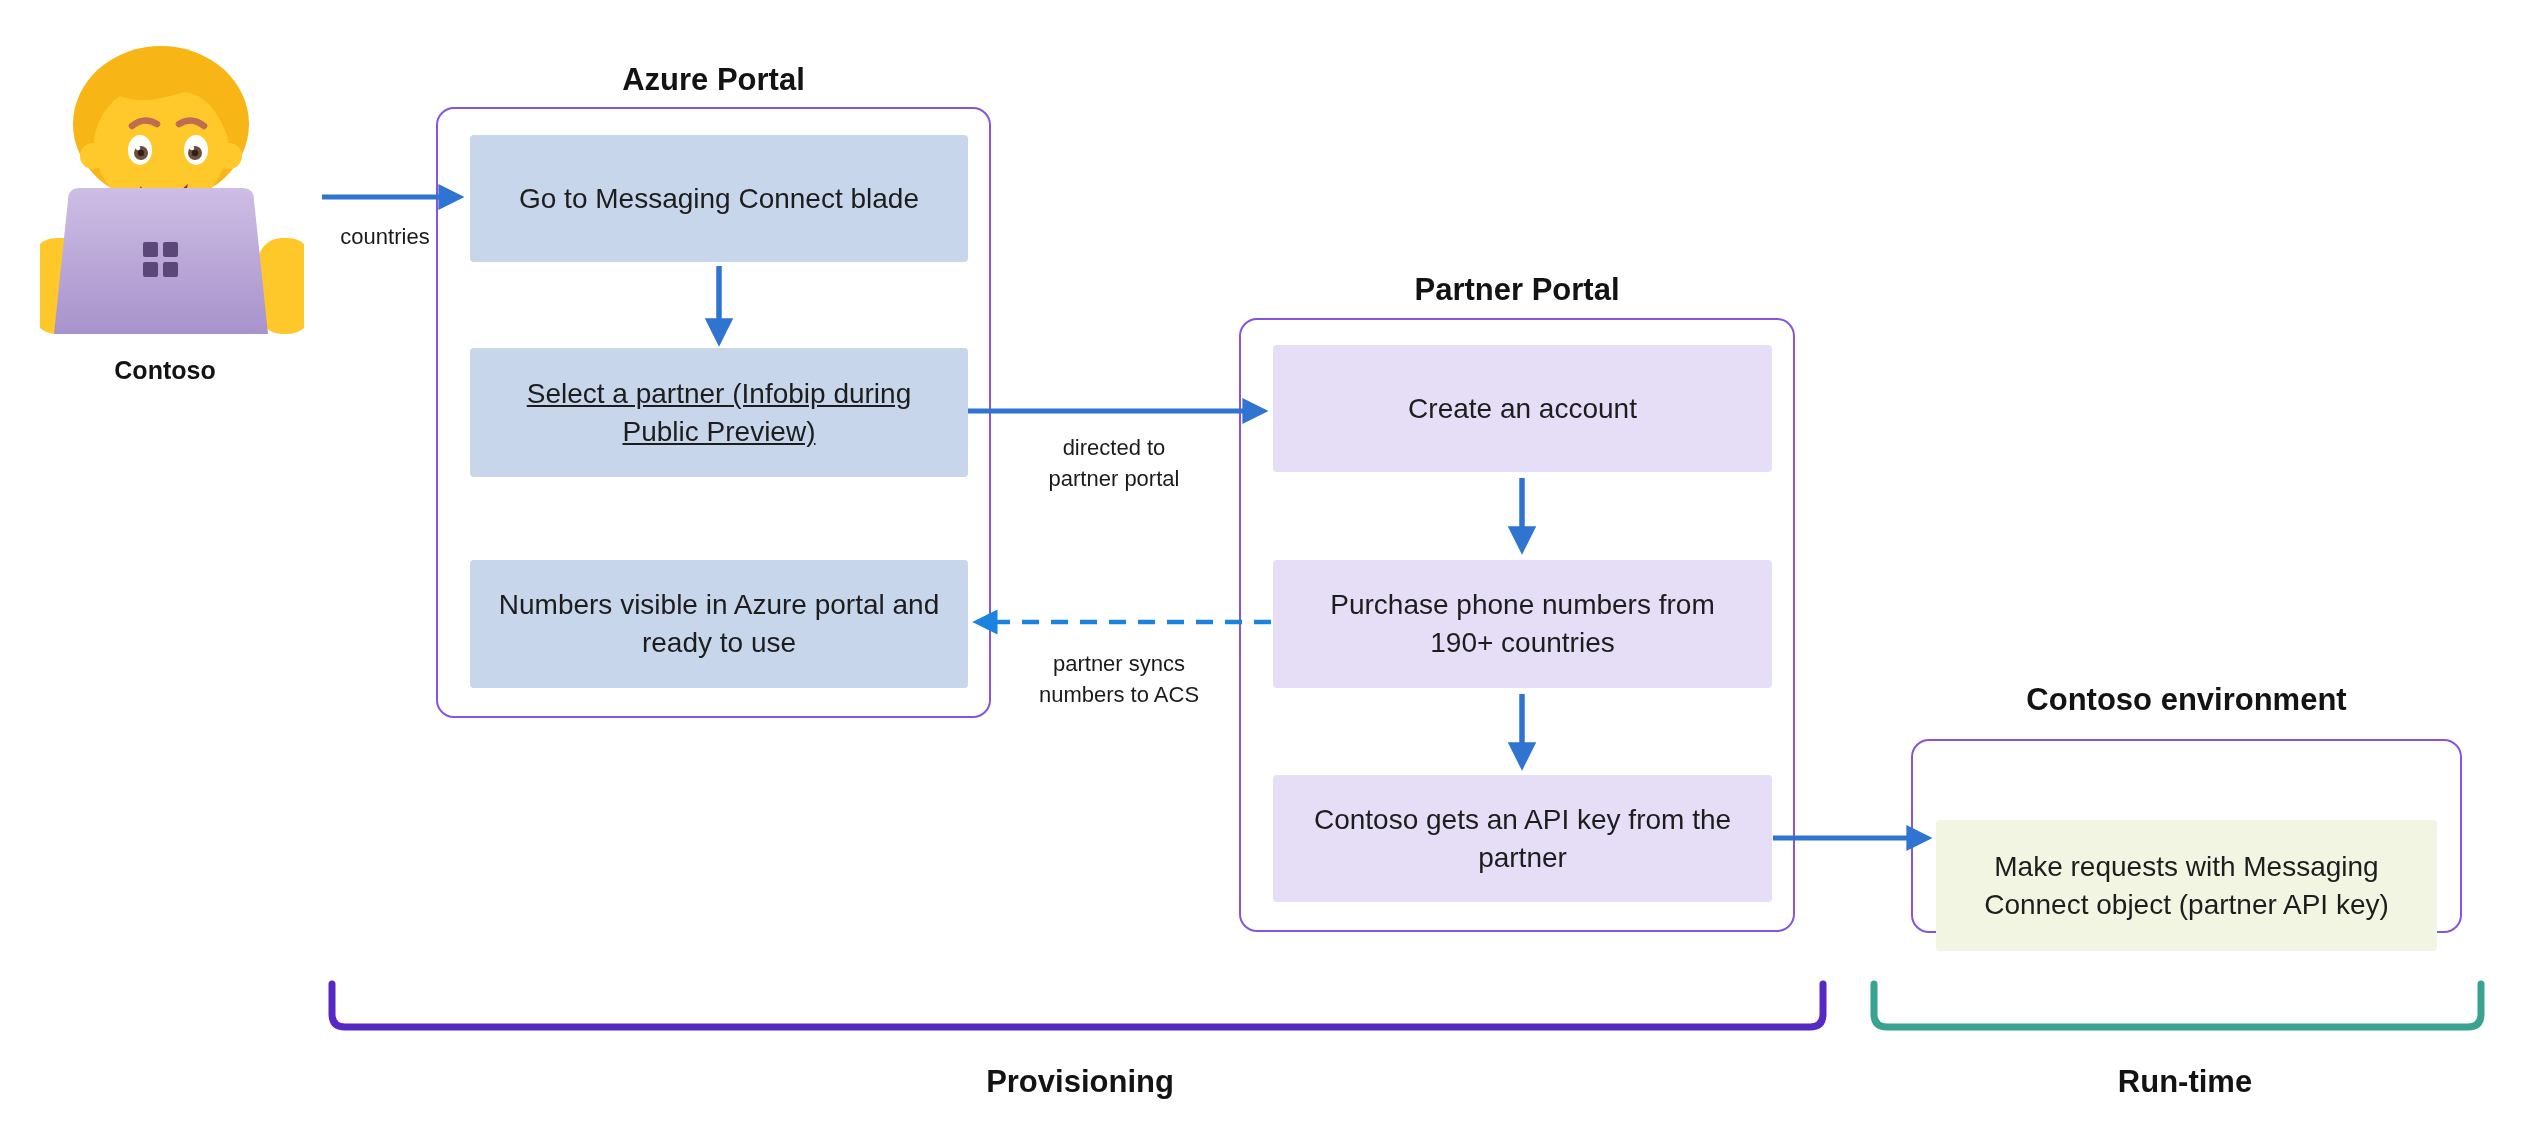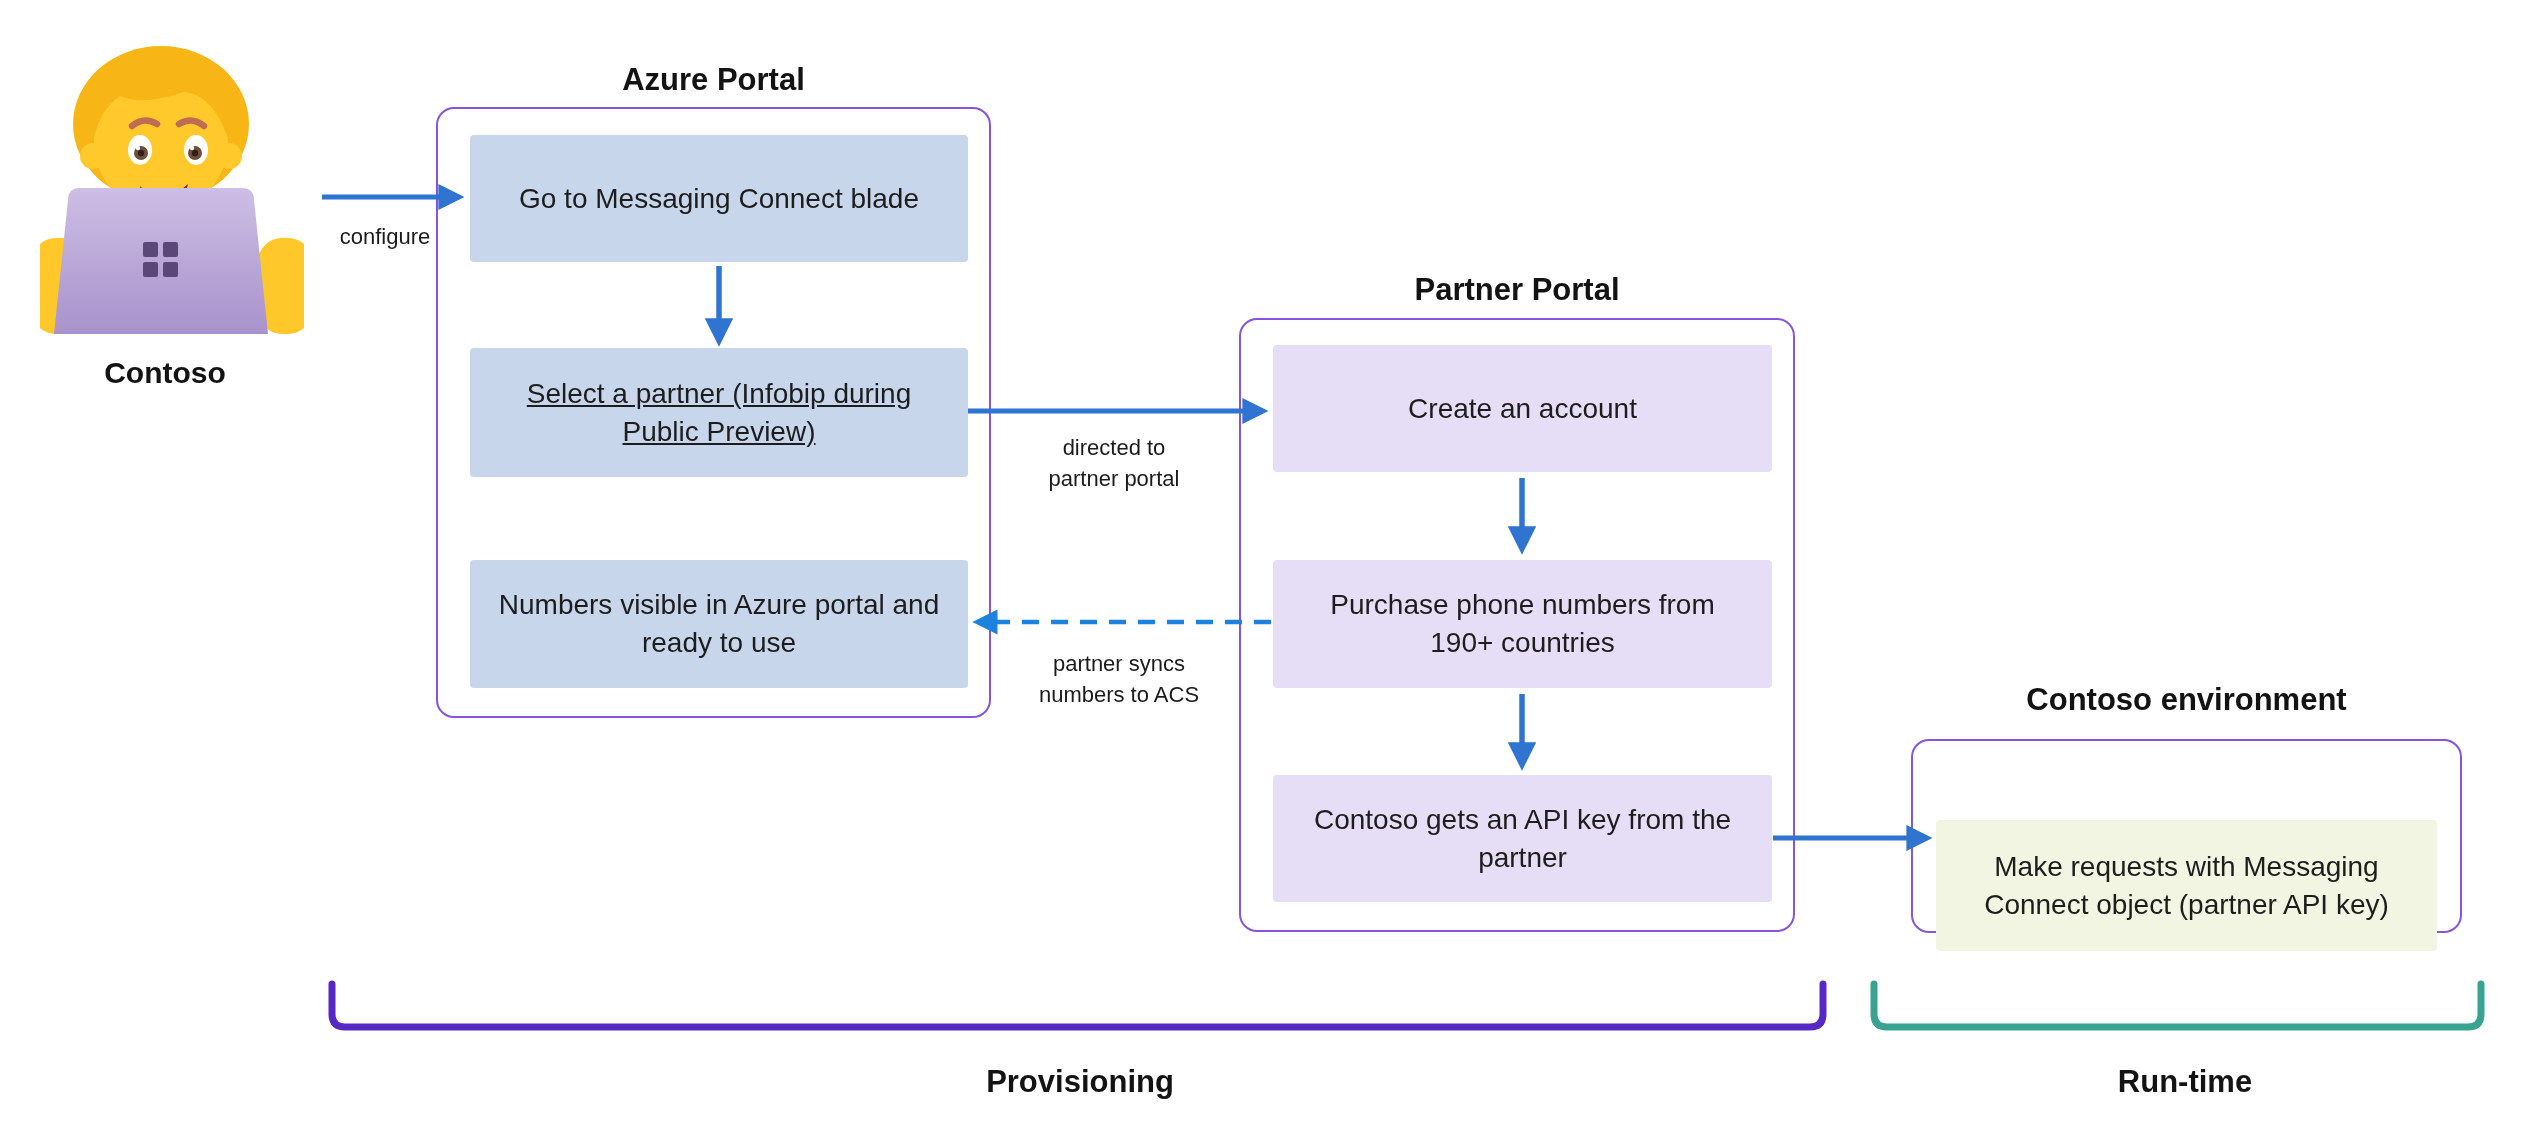--- a/index.html
+++ b/index.html
@@ -32,21 +32,21 @@
   .step-environment{background:var(--environment-step-fill,#F2F5E2);margin-top:48px;}
   .step-text{display:inline-block;}
   .edge-label{
     position:absolute;font-size:22px;line-height:1.42;color:#1b1b1b;text-align:center;z-index:3;
   }
   .phase-label{
     position:absolute;font-size:31px;font-weight:700;color:#131313;text-align:center;z-index:3;
   }
   .actor-label{
     position:absolute;left:40px;top:356px;width:250px;text-align:center;
-    font-size:30px;font-weight:700;color:#131313;z-index:3;
+    font-size:25px;font-weight:700;color:#131313;z-index:3;
   }
   .actor-emoji{position:absolute;left:40px;top:36px;z-index:2;}
 </style>
 </head>
 <body>
 
 <div class="canvas">
 
   <svg class="actor-emoji" width="264" height="300" viewBox="0 0 264 300">
     <defs>
@@ -118,21 +118,21 @@
   <div class="step step-partner" style="left:1273px;top:775px;width:499px;height:127px;">
     <span class="step-text" style="max-width:455px;">Contoso gets an API key from the partner</span>
   </div>
 
   <div class="group-title" style="left:1911px;top:682px;width:551px;">Contoso environment</div>
   <div class="container" style="left:1911px;top:739px;width:551px;height:194px;"></div>
   <div class="step step-environment" style="left:1936px;top:772px;width:501px;height:131px;">
     <span class="step-text" style="max-width:430px;">Make requests with Messaging Connect object (partner API key)</span>
   </div>
 
-  <div class="edge-label" style="left:310px;top:221px;width:150px;">configure</div>
+  <div class="edge-label" style="left:310px;top:221px;width:150px;">countries</div>
   <div class="edge-label" style="left:1034px;top:432px;width:160px;">directed to partner portal</div>
   <div class="edge-label" style="left:1019px;top:648px;width:200px;">partner syncs numbers to ACS</div>
 
   <div class="phase-label" style="left:880px;top:1064px;width:400px;">Provisioning</div>
   <div class="phase-label" style="left:1985px;top:1064px;width:400px;">Run-time</div>
 
   <svg class="overlay" viewBox="0 0 2533 1140">
     <defs>
       <marker id="ahSolid" viewBox="0 0 10 10" refX="1" refY="5" markerWidth="5.2" markerHeight="5.2" orient="auto">
         <path d="M0,0 L10,5 L0,10 Z" class="head-solid"></path>

